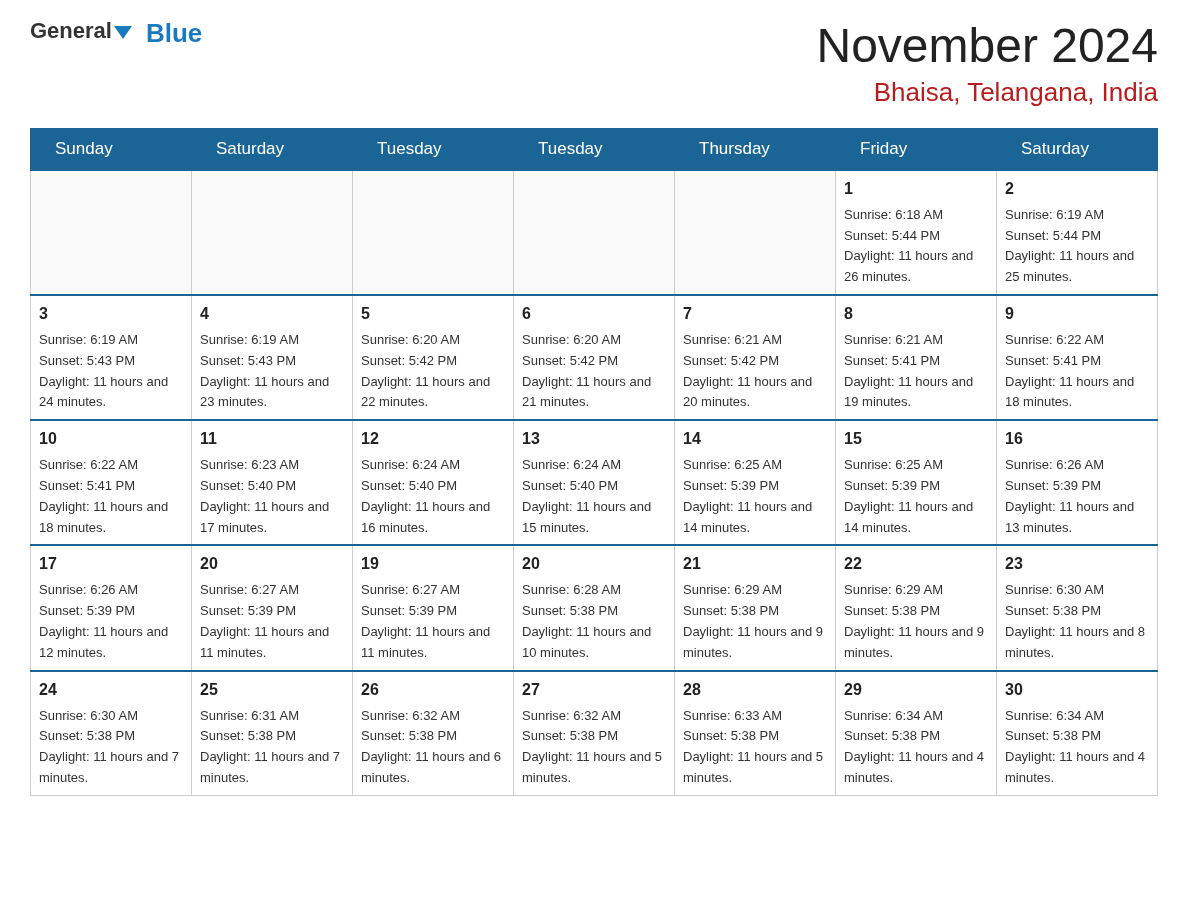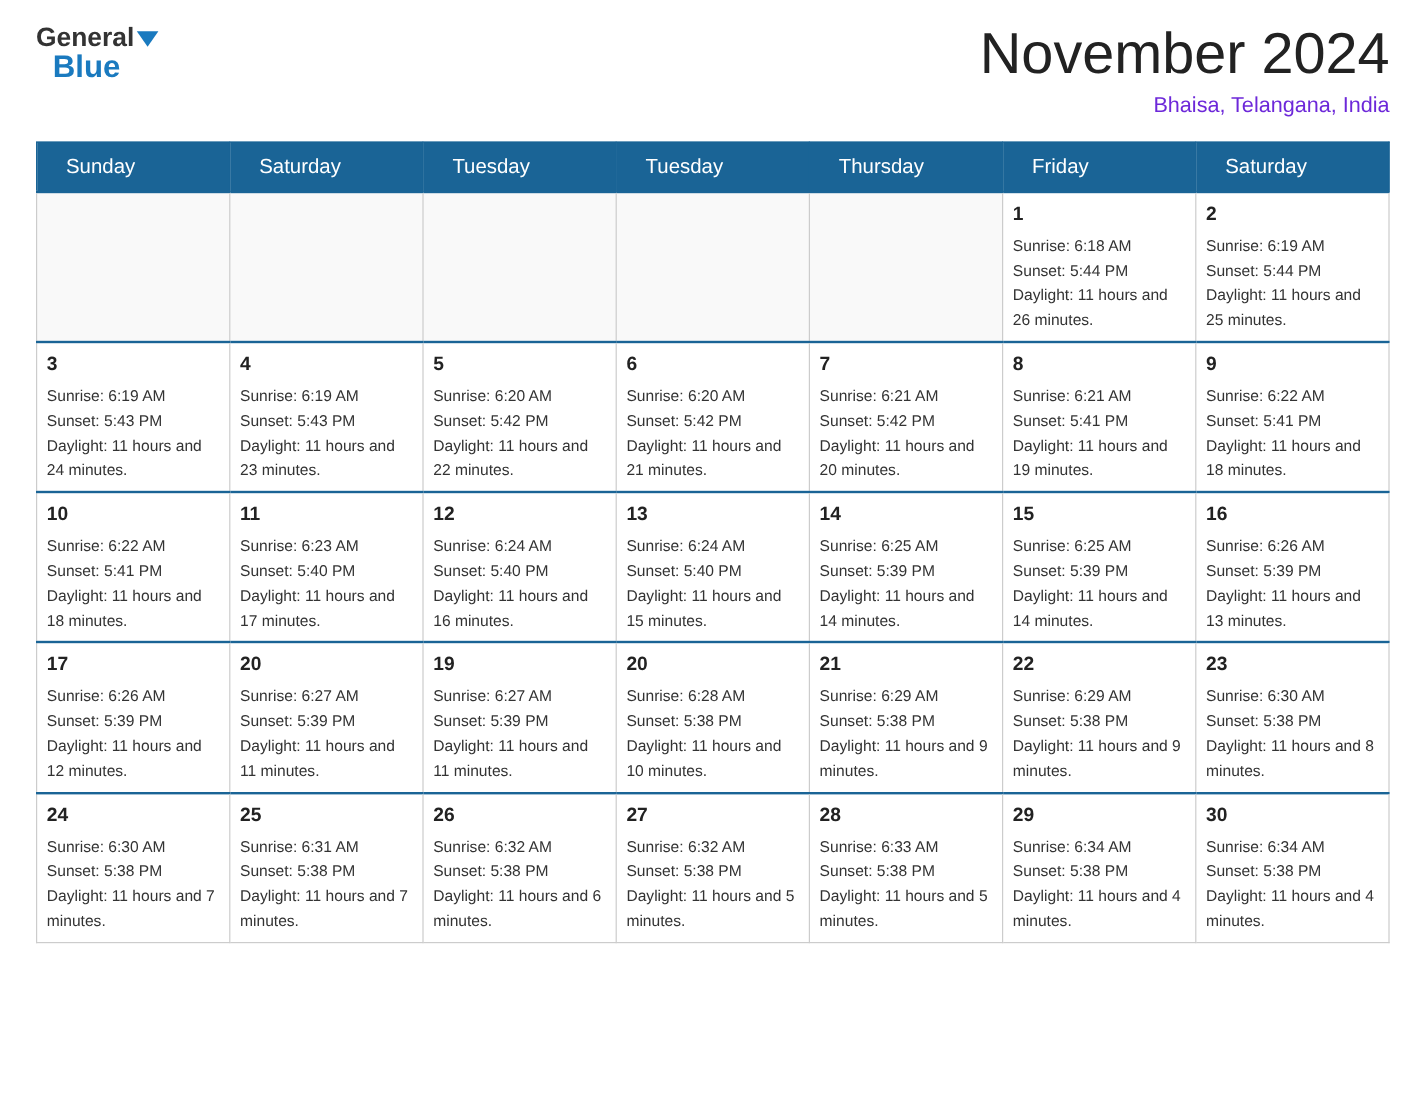--- a/index.html
+++ b/index.html
@@ -11,21 +11,21 @@
       min-height: 918px;
     }
     .header {
       display: flex;
       justify-content: space-between;
       align-items: flex-start;
       margin-bottom: 20px;
     }
     .logo {
       display: flex;
-      flex-direction: column;
+      flex-direction: row;
       align-items: flex-start;
     }
     .logo-text {
       font-size: 22px;
       font-weight: bold;
       color: #333;
       line-height: 1;
     }
     .logo-line2 {
       font-size: 26px;
@@ -37,22 +37,22 @@
     .title-section {
       text-align: right;
     }
     .month-title {
       font-size: 48px;
       font-weight: normal;
       color: #222;
       line-height: 1.1;
     }
     .location {
-      font-size: 18px;
-      color: #6d28d9;
+      font-size: 26px;
+      color: #b91c1c;
       margin-top: 4px;
     }
     .calendar {
       width: 100%;
       border-collapse: collapse;
     }
     .calendar th {
       background-color: #1a6496;
       color: #fff;
       padding: 10px 24px;

